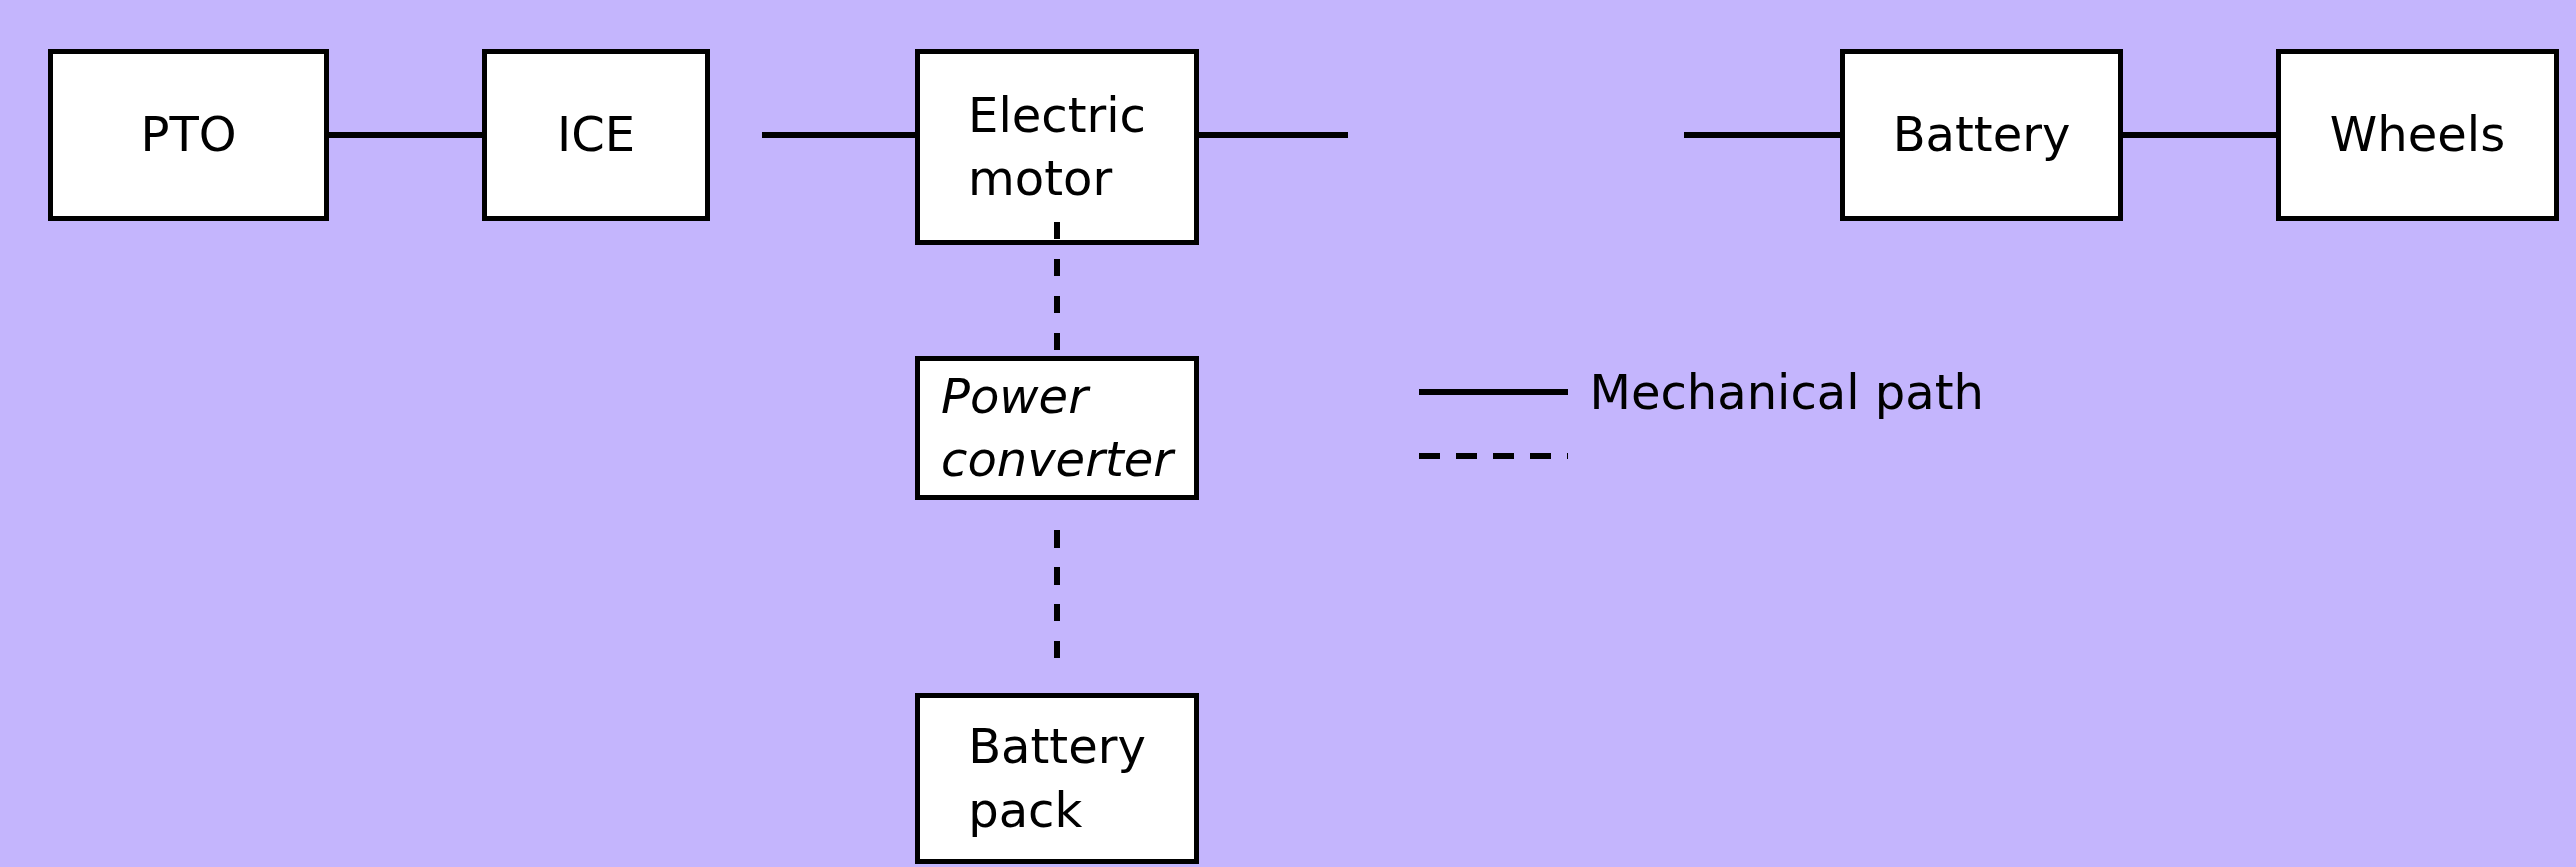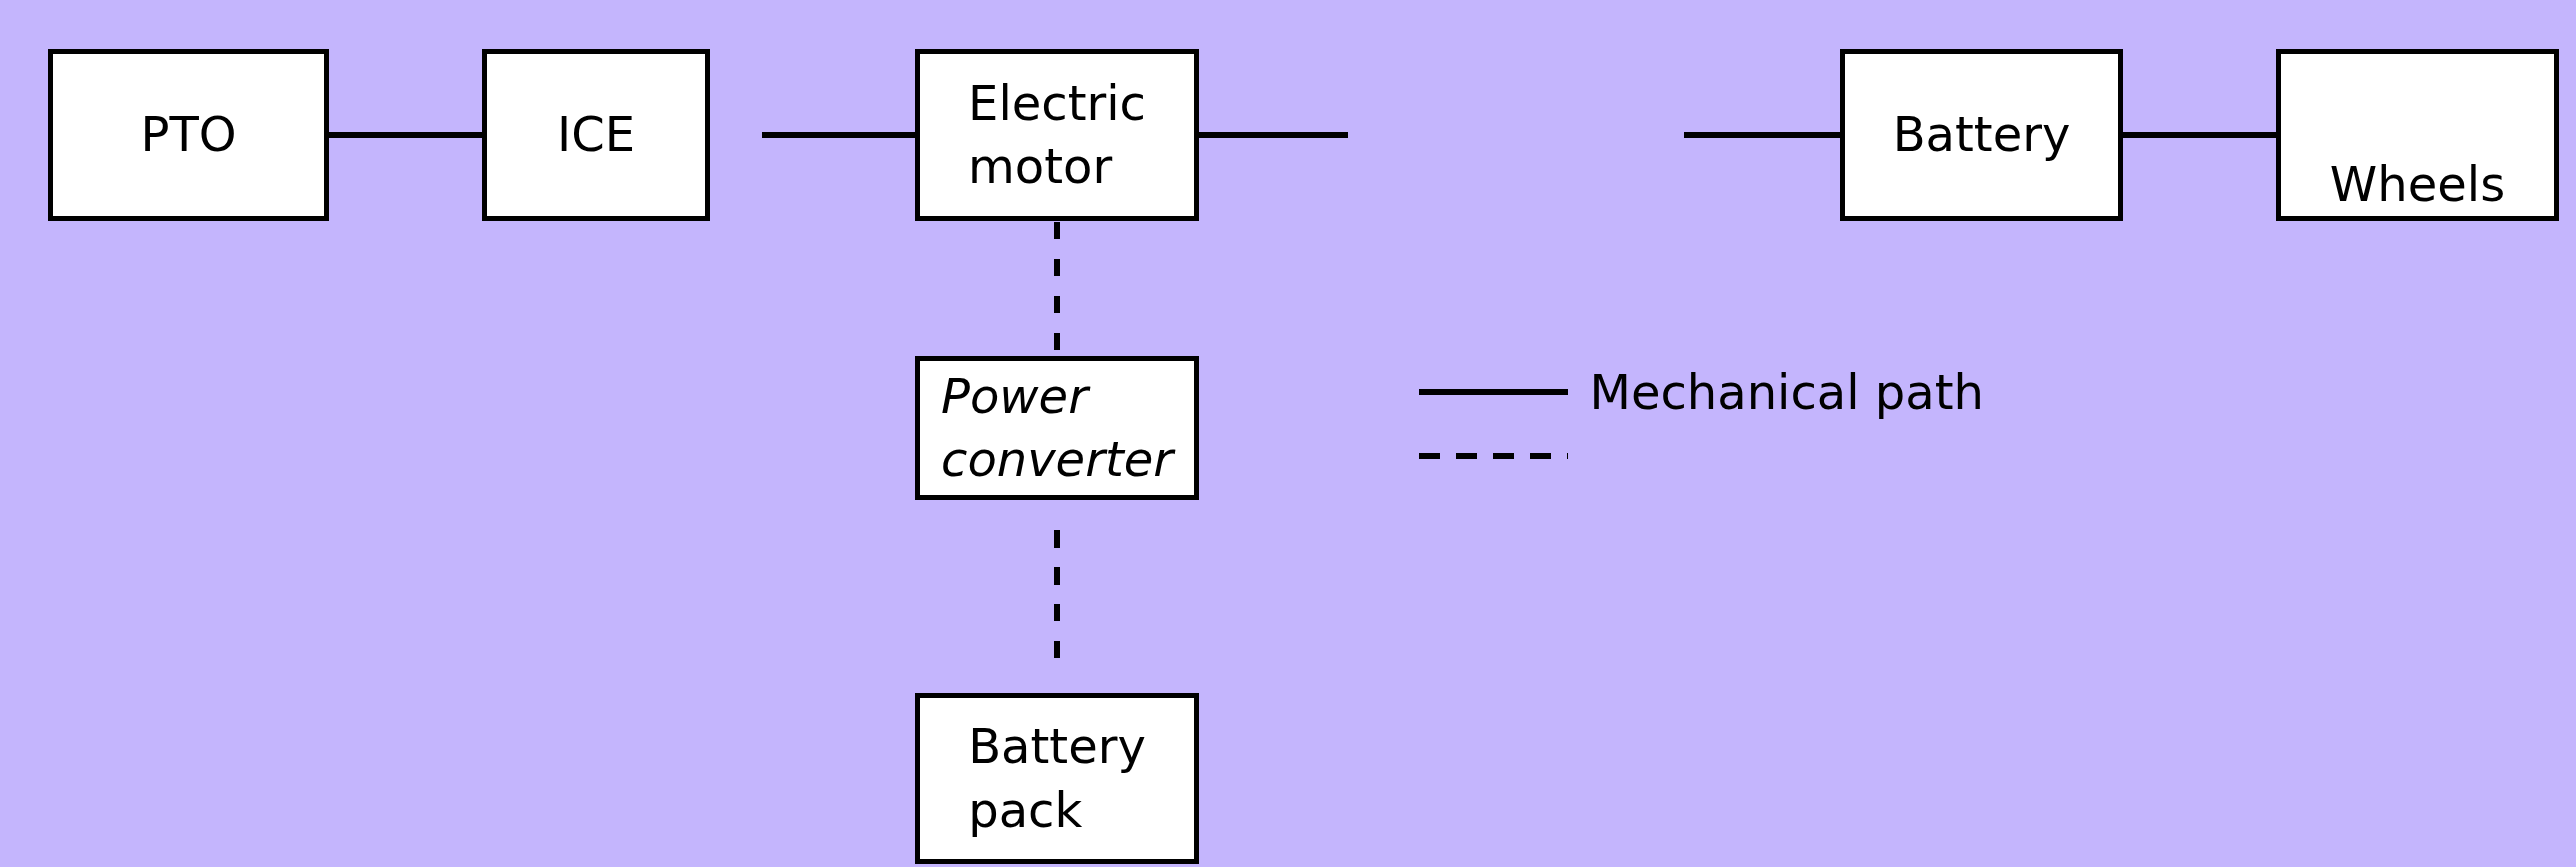--- a/index.html
+++ b/index.html
@@ -61,24 +61,24 @@
   }
   .legend-label {
     font-size: 48px;
     line-height: 1;
     white-space: nowrap;
     color: #000000;
   }
   
   .b-pto   { left: 48px;   top: 49px;  width: 281px; height: 172px; }
   .b-ice   { left: 482px;  top: 49px;  width: 228px; height: 172px; }
-  .b-em    { left: 915px; top: 49px;  width: 284px; height: 172px; }
+  .b-em    { left: 915px; top: 49px;  width: 284px; height: 196px; }
   .b-ht    { left: 1348px; top: 49px;  width: 336px; height: 172px; }
   .b-gb    { left: 1840px; top: 49px;  width: 283px; height: 172px; }
-  .b-wh    { left: 2276px; top: 49px;  width: 283px; height: 172px; align-items: flex-end; }
+  .b-wh    { left: 2276px; top: 49px;  width: 283px; height: 172px; }
   .b-pc    { left: 915px; top: 356px; width: 284px; height: 144px; font-style: italic; }
   .b-bp    { left: 915px; top: 669px; width: 284px; height: 171px; margin-top: 24px; }
   
   .c1 { left: 329px;  top: 132px; width: 153px; }
   .c2 { left: 762px;  top: 132px; width: 153px; }
   .c3 { left: 1199px; top: 132px; width: 149px; }
   .c4 { left: 1684px; top: 132px; width: 156px; }
   .c5 { left: 2123px; top: 132px; width: 153px; }
   .v1 { left: 1054px; top: 222px; height: 134px; }
   .v2 { left: 1054px; top: 530px; height: 139px; }

